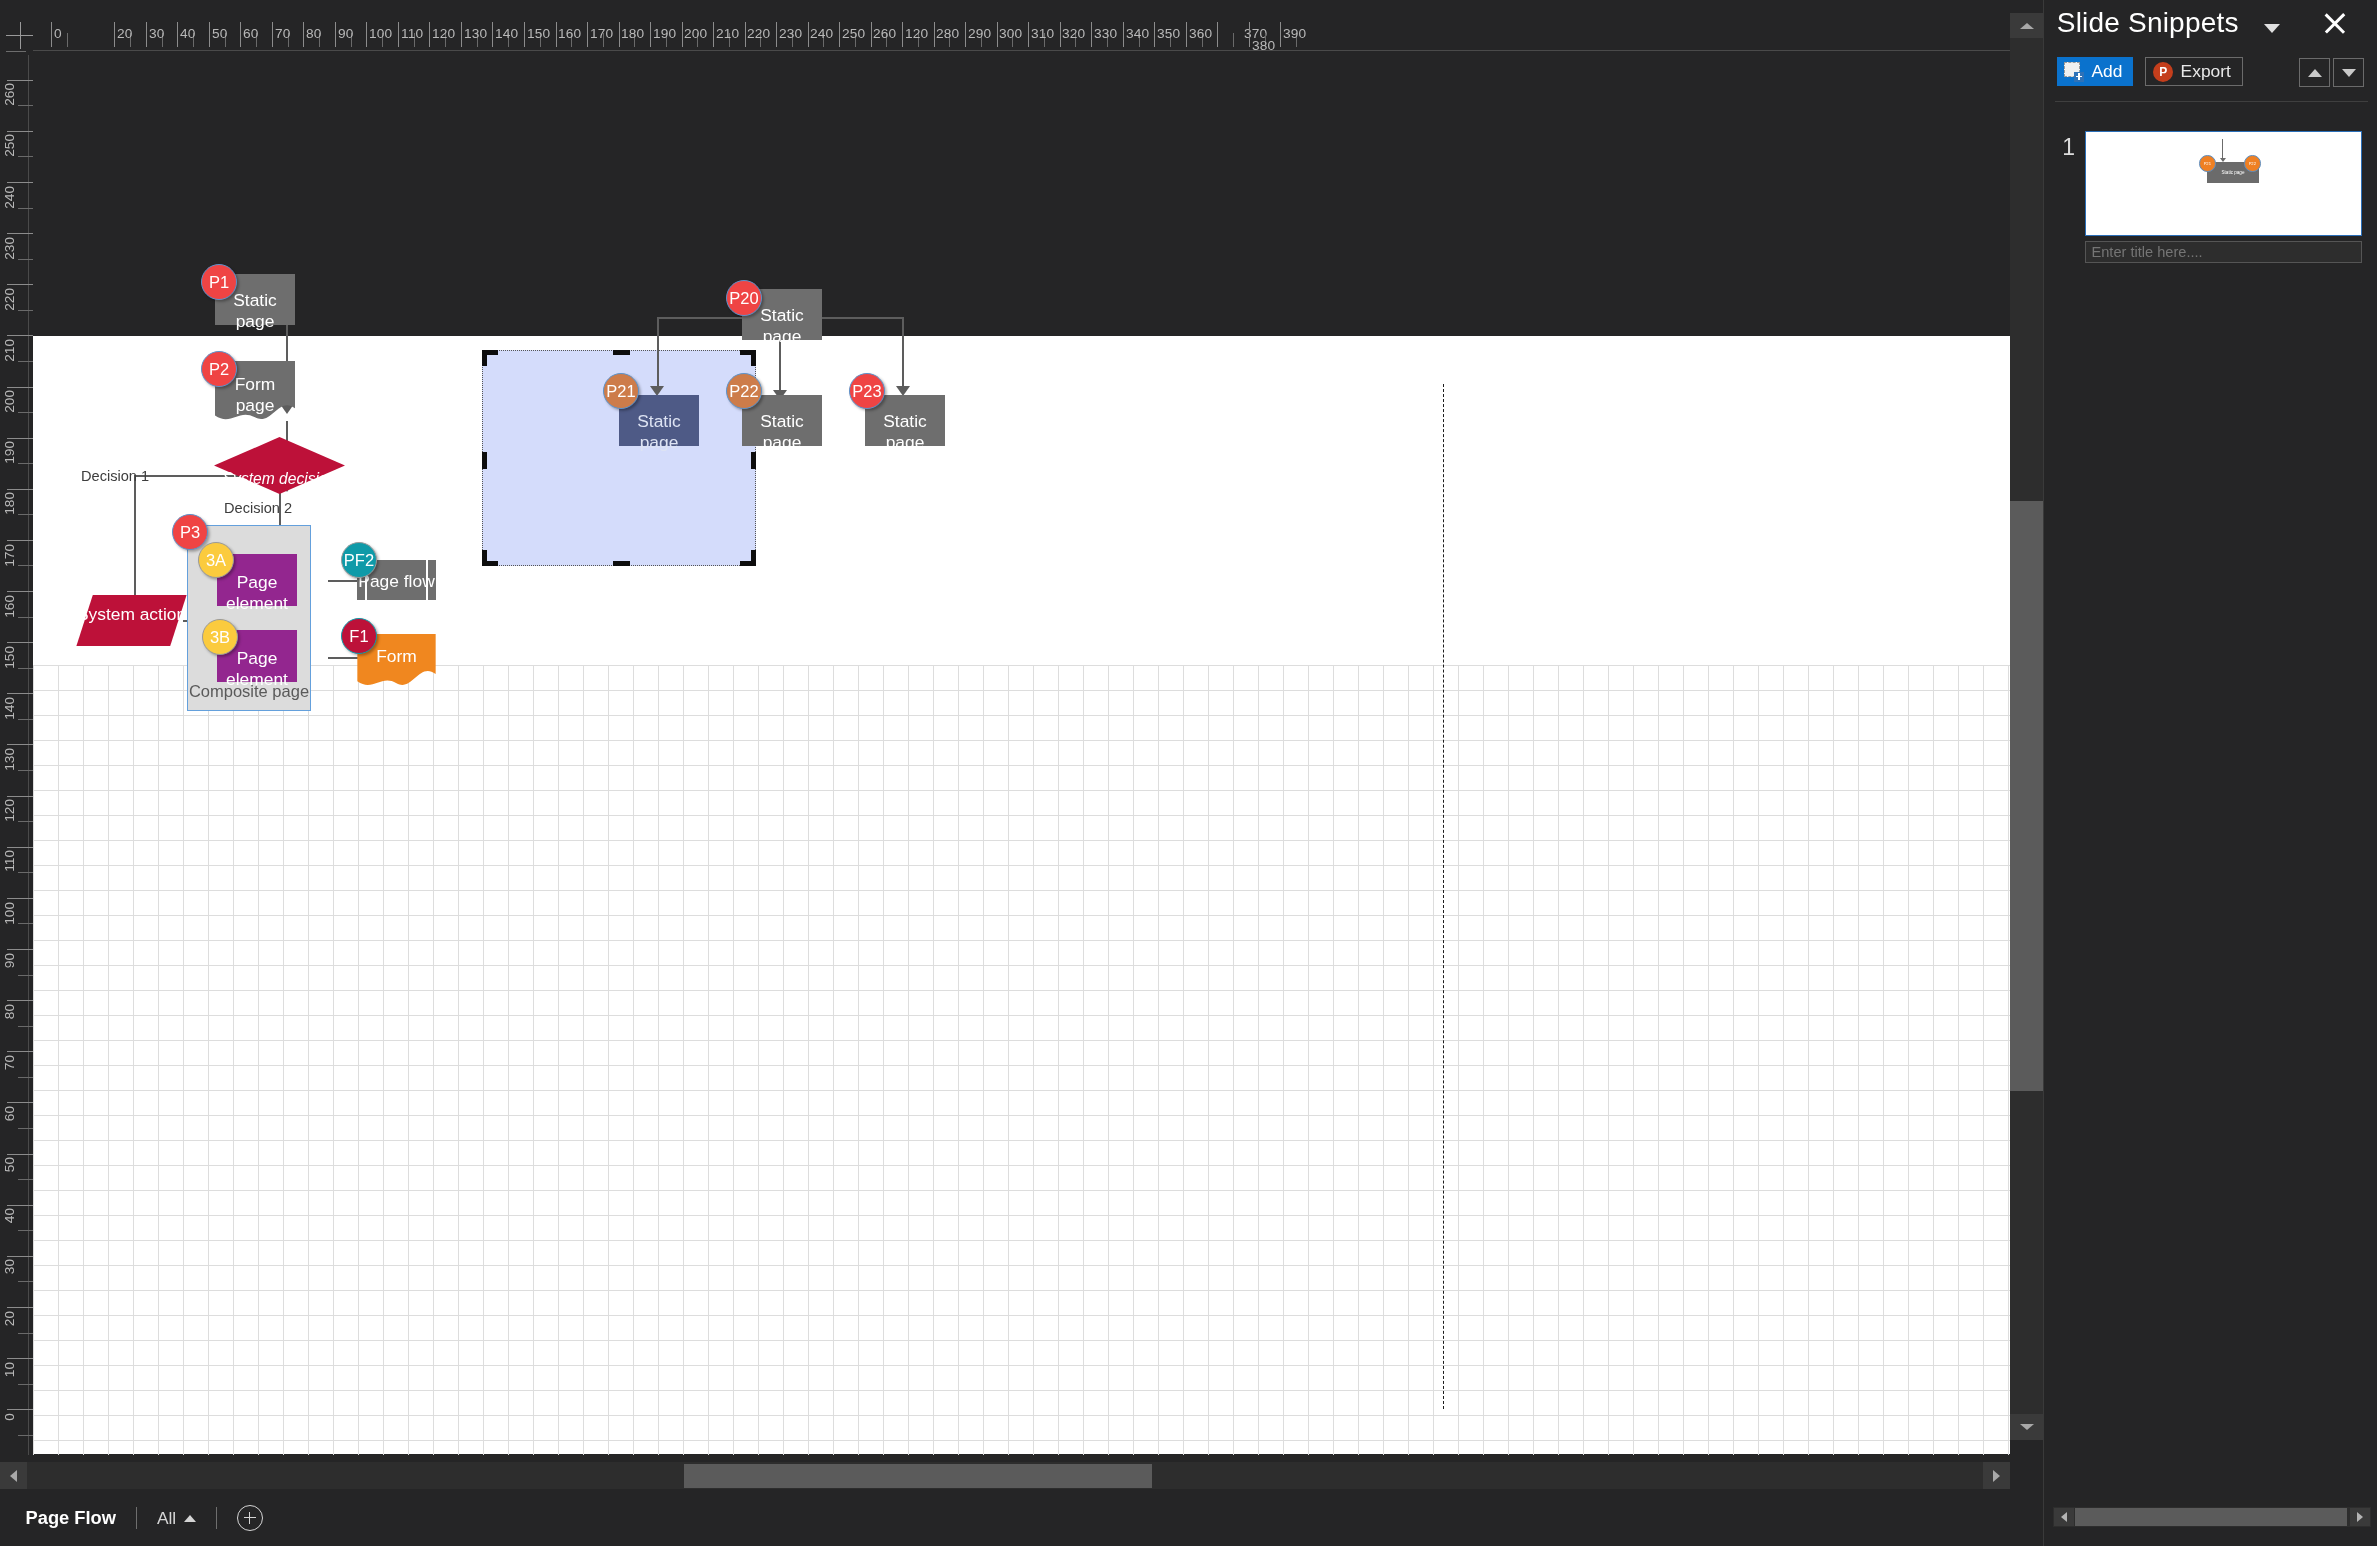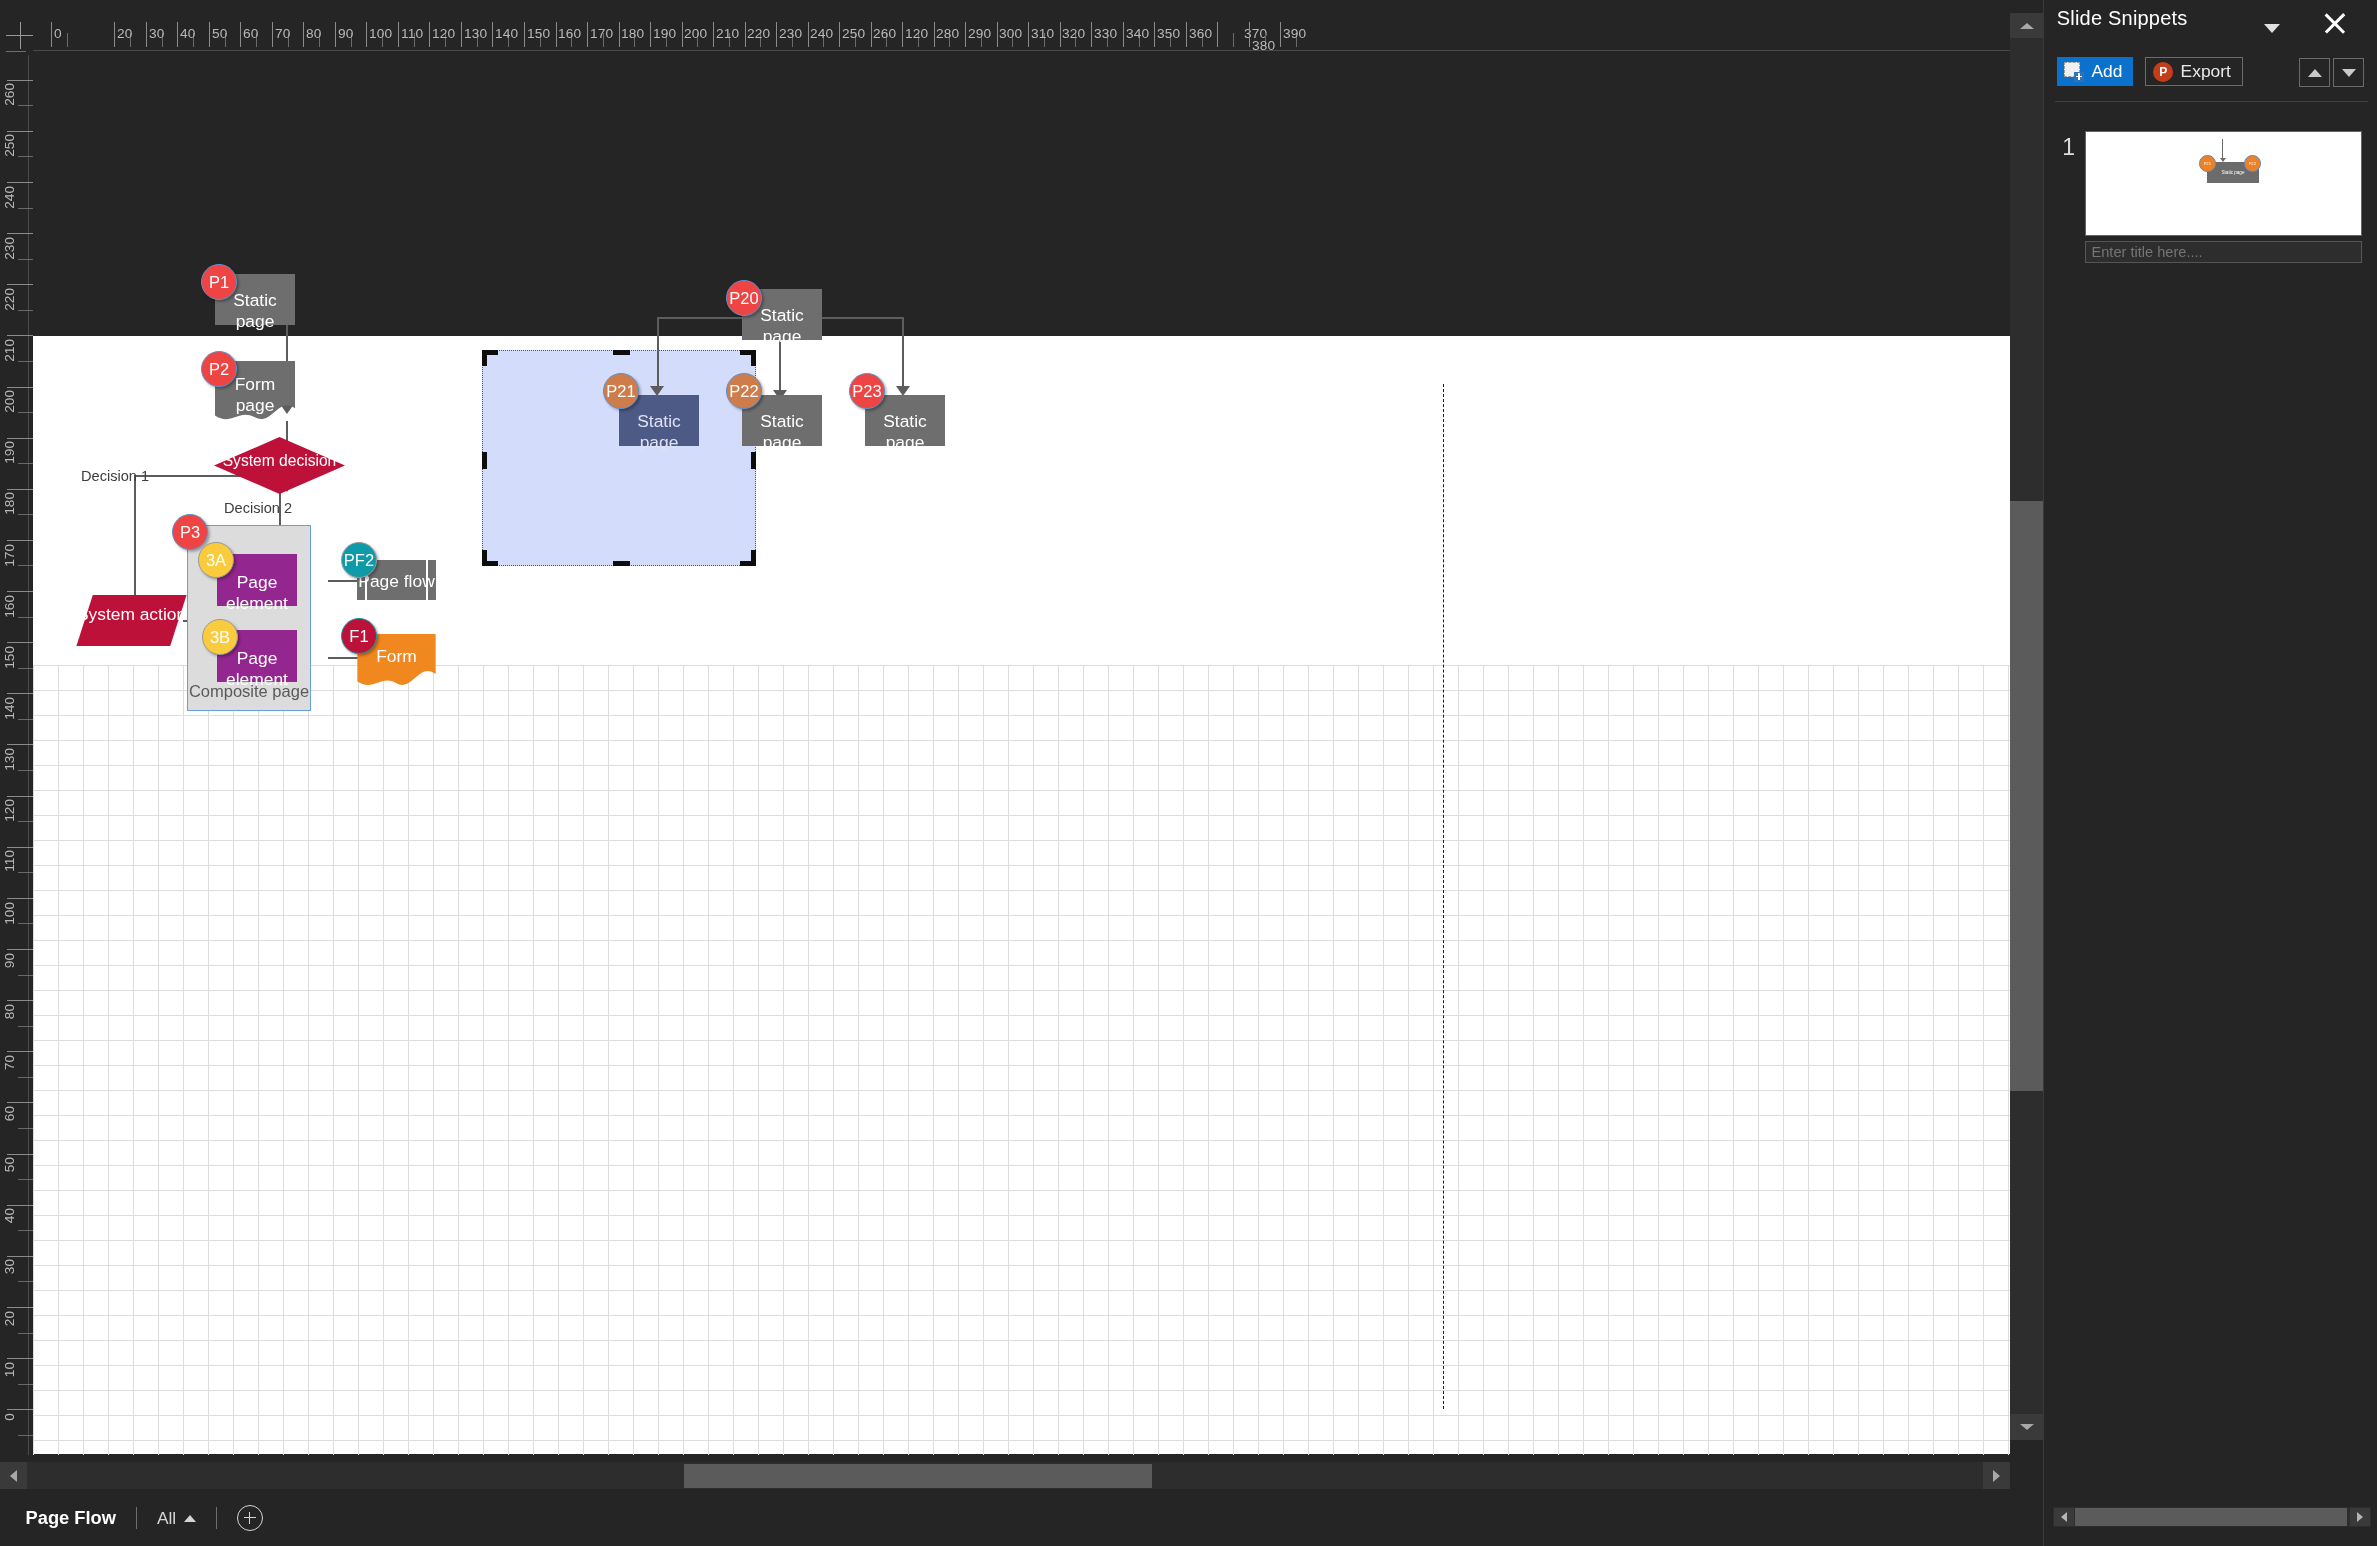--- a/index.html
+++ b/index.html
@@ -81,21 +81,21 @@
   #statusbar .allbox{display:flex;align-items:center;gap:8.2px;color:#d5d5d5;font-size:17.4px;}
   #statusbar .caret-up{width:0;height:0;border-left:6.4px solid transparent;border-right:6.4px solid transparent;border-bottom:7.3px solid #d5d5d5;}
   #statusbar .plus{width:24px;height:24px;border:1.5px solid #d5d5d5;border-radius:50%;position:relative;}
   #statusbar .plus:before,#statusbar .plus:after{content:"";position:absolute;background:#d5d5d5;}
   #statusbar .plus:before{left:5.5px;top:10.5px;width:12px;height:1.6px;}
   #statusbar .plus:after{top:5.5px;left:10.5px;height:12px;width:1.6px;}
 
   
   #panel{position:absolute;left:2043px;top:0;width:335px;height:1547px;background:#252526;border-left:0.9px solid #3a3a3a;}
   #panel-head{position:absolute;left:0;top:0;width:335px;height:53px;}
-  #panel-title{position:absolute;left:12.8px;top:7.3px;font-size:20px;color:#ffffff;font-weight:normal;letter-spacing:0.2px;}
+  #panel-title{position:absolute;left:12.8px;top:7.3px;font-size:28px;color:#ffffff;font-weight:normal;letter-spacing:0.2px;}
   #panel-caret{position:absolute;left:220px;top:24px;width:0;height:0;
     border-left:8.2px solid transparent;border-right:8.2px solid transparent;border-top:9.1px solid #e0e0e0;cursor:pointer;}
   #panel-close{position:absolute;left:275px;top:7.3px;width:31px;height:31px;cursor:pointer;}
   #panel-close:before,#panel-close:after{content:"";position:absolute;left:2.7px;top:14.6px;width:25.6px;height:2.7px;background:#ffffff;}
   #panel-close:before{transform:rotate(45deg);}
   #panel-close:after{transform:rotate(-45deg);}
 
   #panel-toolbar{position:absolute;left:0;top:57px;width:335px;height:37px;}
   .tb-btn{position:absolute;height:29px;display:flex;align-items:center;gap:7.3px;
       padding:0 11px 0 7.3px;box-sizing:border-box;cursor:pointer;}
@@ -458,21 +458,21 @@
         <div class="node-label" style="top:12.8px;">Form page</div>
       </div>
       <div class="badge orange" style="left:168px;top:296px;width:34px;height:34px;">
         <span>P2</span>
       </div>
 
       <div class="shape" style="left:181px;top:382px;width:131px;height:57px;">
         <svg width="131" height="57" viewBox="0 0 143 62">
           <polygon points="71.5,0 143,31 71.5,62 0,31" fill="#bd1139"></polygon>
         </svg>
-        <div class="node-label" style="top:15px;font-size:15.6px;">System decision</div>
+        <div class="node-label" style="top:33px;font-size:15.6px;font-style:italic;">System decision</div>
       </div>
 
       <div class="shape" style="left:43px;top:540px;width:111px;height:51px;">
         <svg width="111" height="51" viewBox="0 0 121 56">
           <polygon points="18,0 121,0 103,56 0,56" fill="#bd1139"></polygon>
         </svg>
         <div class="node-label" style="top:9.1px;line-height:1.25;">System action</div>
       </div>
 
       <div id="composite" style="left:154px;top:470px;width:124px;height:186px;">

